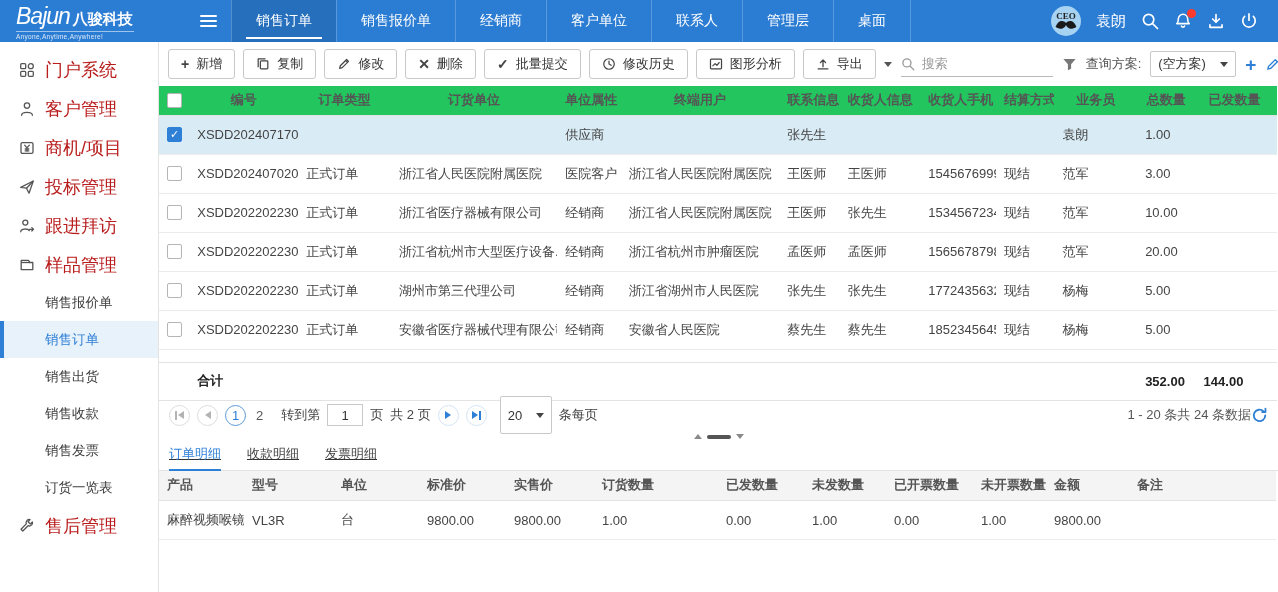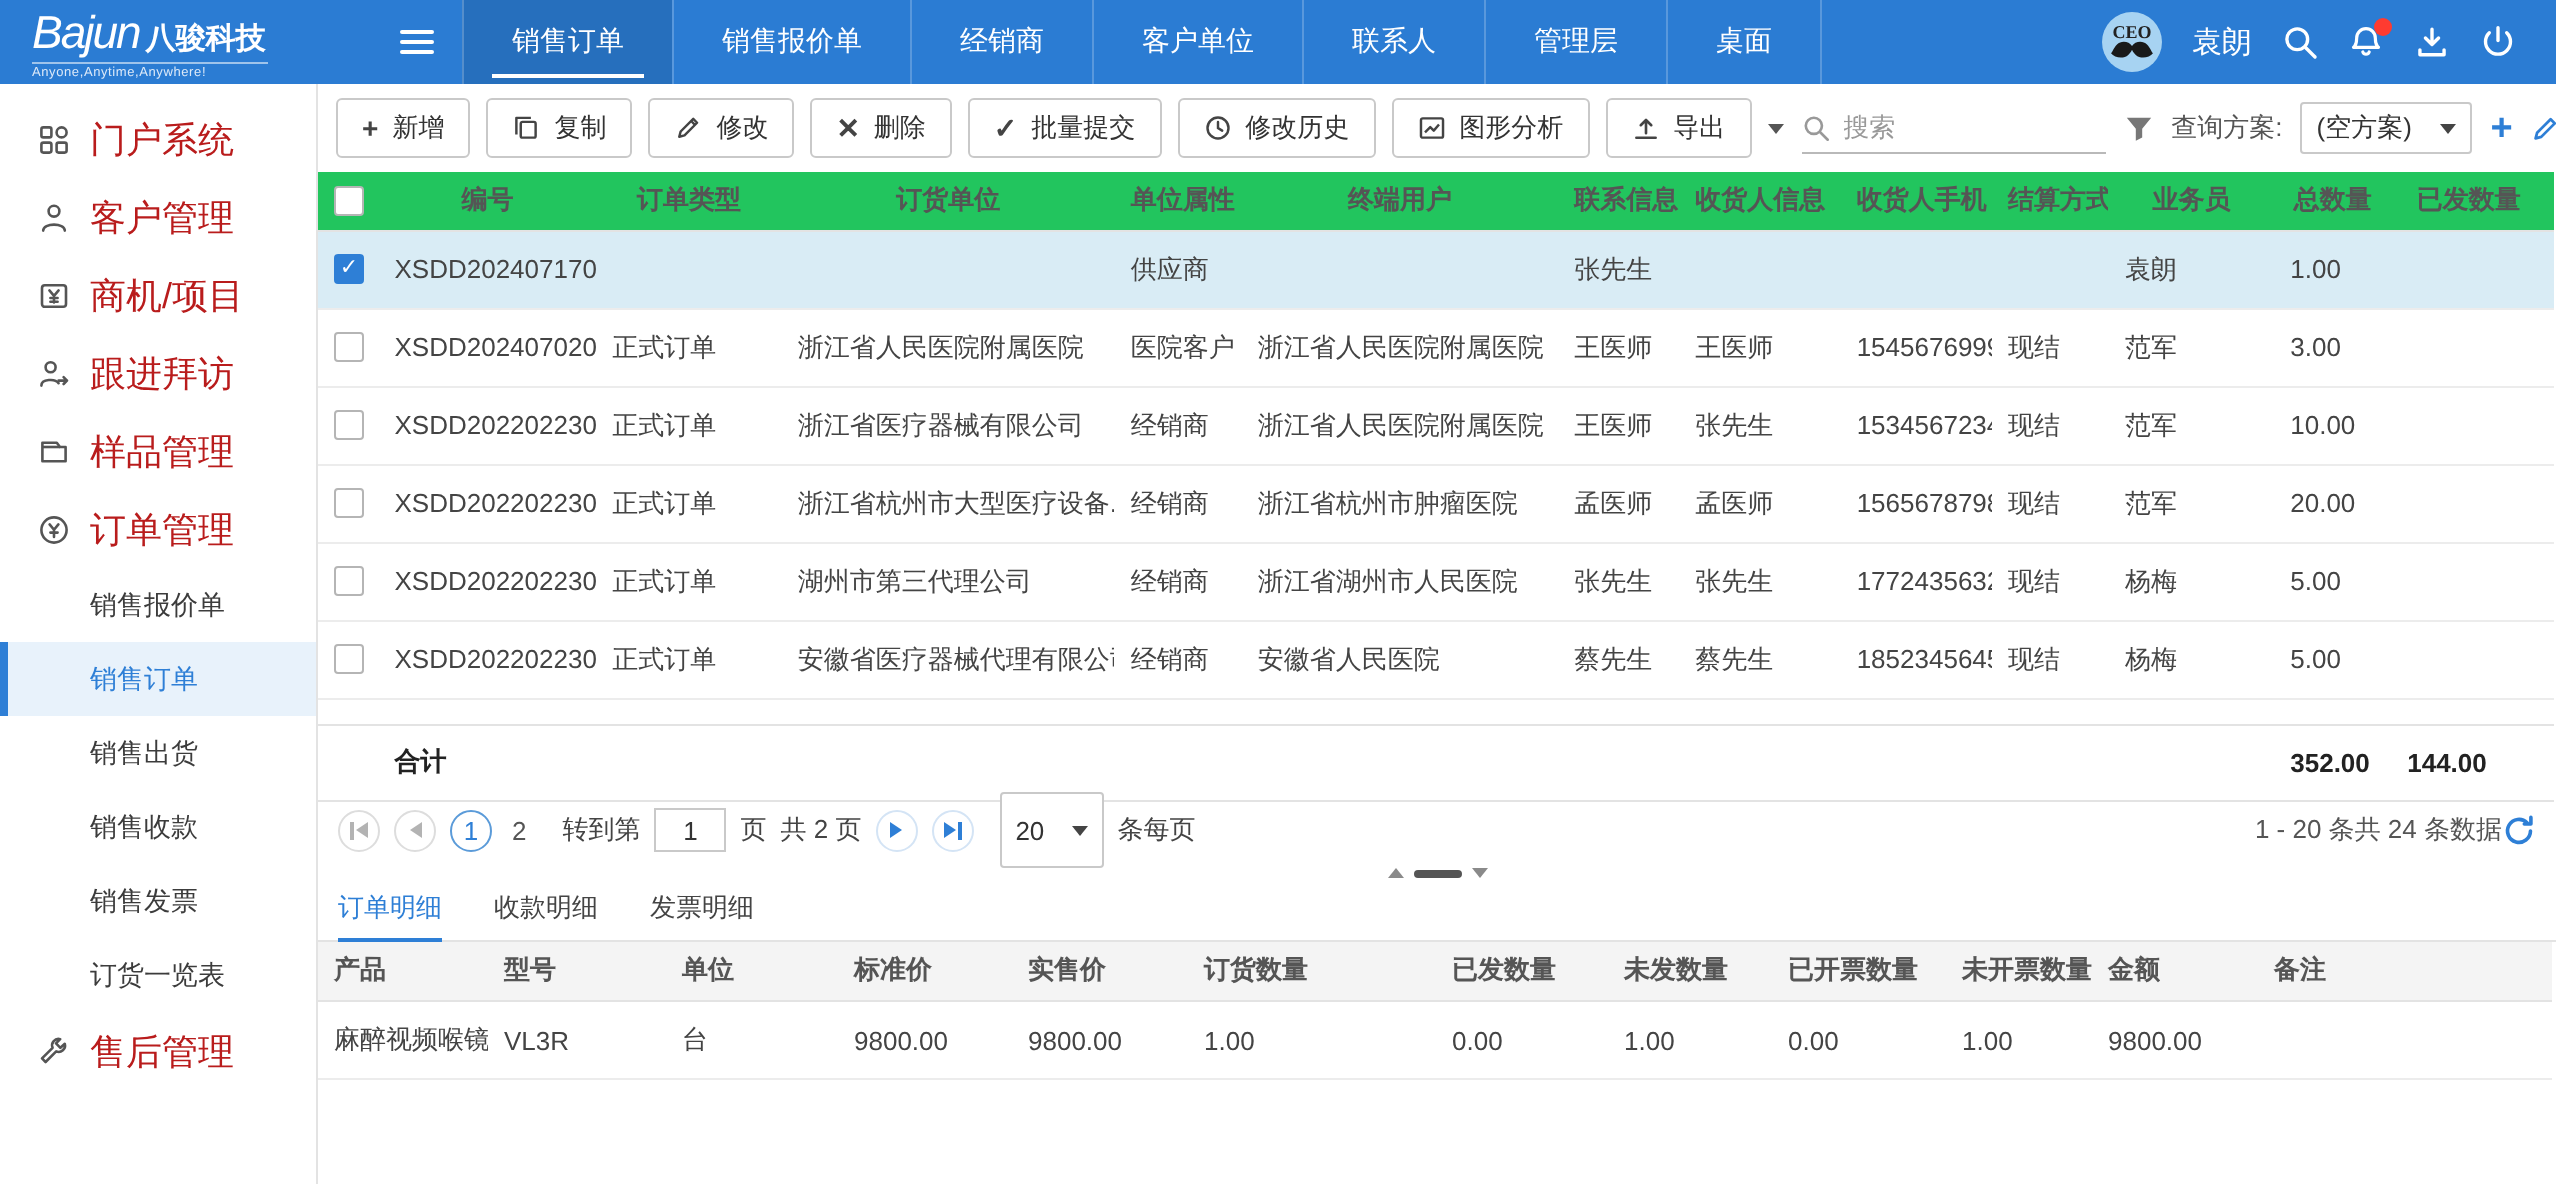--- a/index.html
+++ b/index.html
@@ -80,21 +80,21 @@
   .psize { width:52px; height:38px; }
   .pager-right { margin-left:auto; display:flex; align-items:center; color:#555; }
 
   
   .split { height:14px; display:flex; align-items:center; justify-content:center; gap:5px; cursor:row-resize; }
   .tri-up { width:0; height:0; border-left:4px solid transparent; border-right:4px solid transparent; border-bottom:5px solid #8a8a8a; }
   .tri-dn { width:0; height:0; border-left:4px solid transparent; border-right:4px solid transparent; border-top:5px solid #8a8a8a; }
   .split .bar { width:24px; height:4px; background:#555; border-radius:2px; }
 
   
-  .dtabs { display:flex; gap:26px; padding:0 10px; height:27px; align-items:flex-end; border-bottom:1px solid #e3e3e3; }
+  .dtabs { display:flex; gap:26px; padding:0 10px; height:27px; align-items:flex-end; border-bottom:1px solid #e3e3e3;text-decoration:underline; }
   .dtab { padding-bottom:6px; color:#444; font-size:13px; cursor:pointer; border-bottom:2px solid transparent; margin-bottom:-1px; }
   .dtab.active { color:#2e7fd6; border-bottom-color:#2e7fd6; }
   table.grid2 { width:1117px; table-layout:fixed; border-collapse:collapse; }
   .grid2 th { background:#f4f4f4; height:30px; font-size:13px; color:#555; text-align:left; padding:0 8px; font-weight:bold; border-bottom:1px solid #e3e3e3; white-space:nowrap; overflow:hidden; }
   .grid2 td { height:39px; padding:0 8px; border-bottom:1px solid #ececec; white-space:nowrap; overflow:hidden; color:#444; }
 </style>
 </head>
 <body>
 
 <div class="app">
@@ -177,40 +177,40 @@
         <span>客户管理</span>
       </div>
       <div class="side-item">
         <svg width="16" height="16" viewBox="0 0 16 16" fill="none" stroke="currentColor" stroke-width="1.3" stroke-linecap="round" stroke-linejoin="round">
             <rect x="2" y="2.6" width="12" height="10.8" rx="1.4"></rect>
             <path d="M5.7 5.2L8 7.9l2.3-2.7M8 7.9v3.3M6.2 9h3.6M6.2 10.9h3.6"></path>
           </svg>
         <span>商机/项目</span>
       </div>
       <div class="side-item">
+        <svg width="16" height="16" viewBox="0 0 16 16" fill="none" stroke="currentColor" stroke-width="1.3" stroke-linejoin="round">
+            <path d="M1.7 8.3L14.3 2 10 14.2 7.5 9.2z"></path>
+            <path d="M7.5 9.2L14.3 2"></path>
+          </svg>
+        <span>投标管理</span>
+      </div>
+      <div class="side-item">
         <svg width="16" height="16" viewBox="0 0 16 16" fill="none" stroke="currentColor" stroke-width="1.3" stroke-linecap="round" stroke-linejoin="round">
             <circle cx="6.3" cy="4.6" r="2.5"></circle>
             <path d="M1.7 13.8c0-3.4 7-3.6 8.6-1.2"></path>
             <path d="M10.3 11.3h4.2m0 0l-1.7-1.7m1.7 1.7l-1.7 1.7"></path>
           </svg>
         <span>跟进拜访</span>
       </div>
       <div class="side-item">
         <svg width="16" height="16" viewBox="0 0 16 16" fill="none" stroke="currentColor" stroke-width="1.3" stroke-linejoin="round">
             <path d="M2.2 3.4h7.2l1.6 2.1h2.8v7.1H2.2z"></path>
             <path d="M2.2 5.5h8.8"></path>
           </svg>
         <span>样品管理</span>
-      </div>
-      <div class="side-item">
-        <svg width="16" height="16" viewBox="0 0 16 16" fill="none" stroke="currentColor" stroke-width="1.3" stroke-linecap="round" stroke-linejoin="round">
-            <circle cx="8" cy="8" r="6.3"></circle>
-            <path d="M5.8 5.2L8 7.9l2.2-2.7M8 7.9v3.6M6.2 9.3h3.6"></path>
-          </svg>
-        <span>订单管理</span>
       </div>
       <div class="side-item sub">
           <span>销售报价单</span>
         </div>
       <div class="side-item sub active">
           <span>销售订单</span>
         </div>
       <div class="side-item sub">
           <span>销售出货</span>
         </div>

